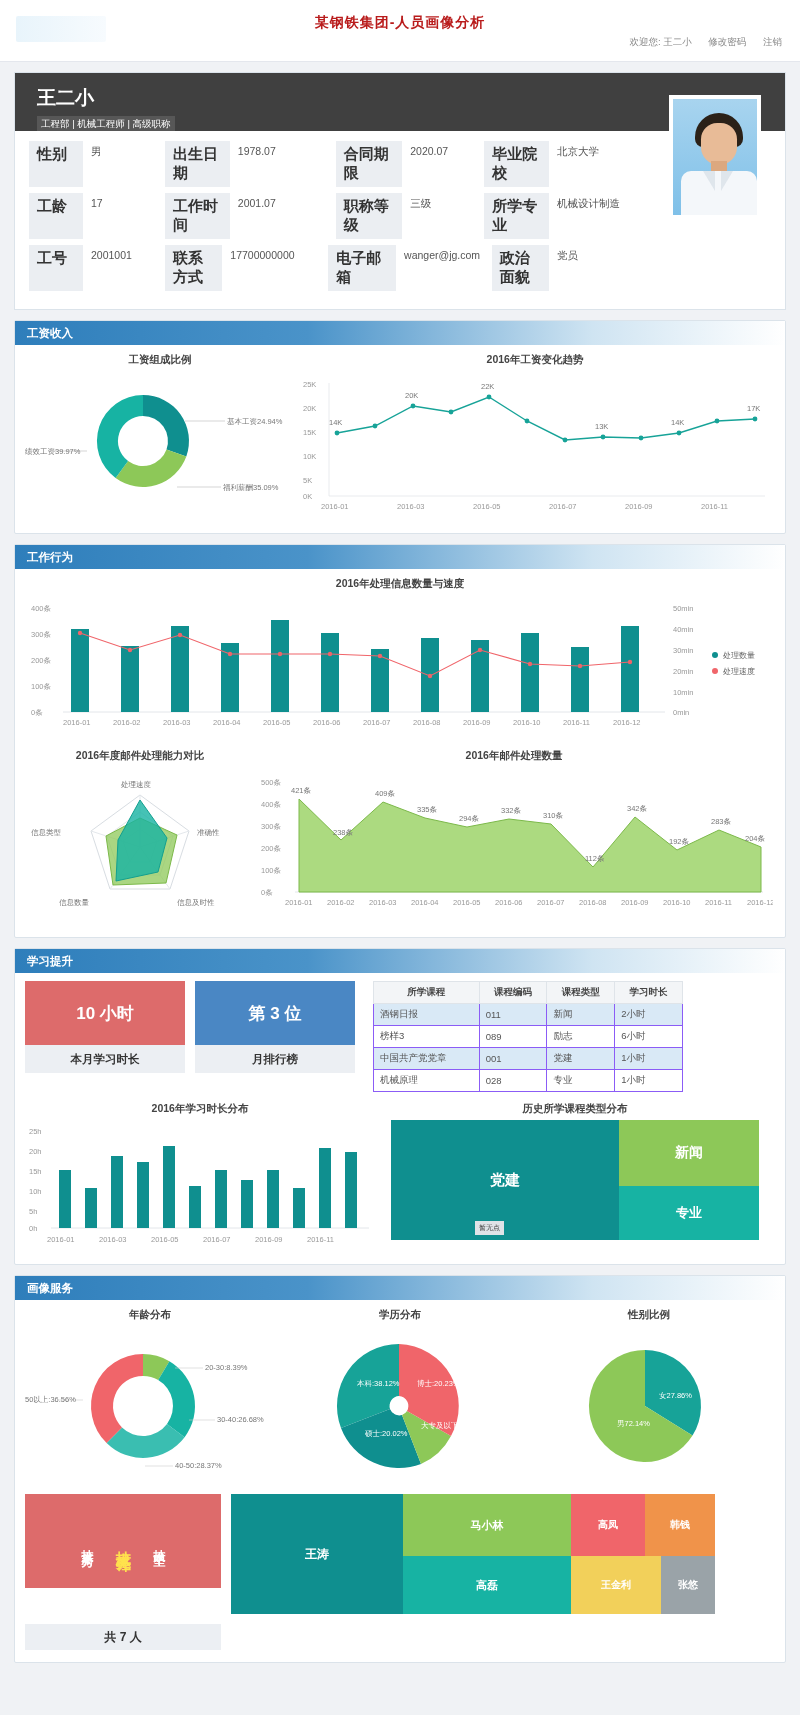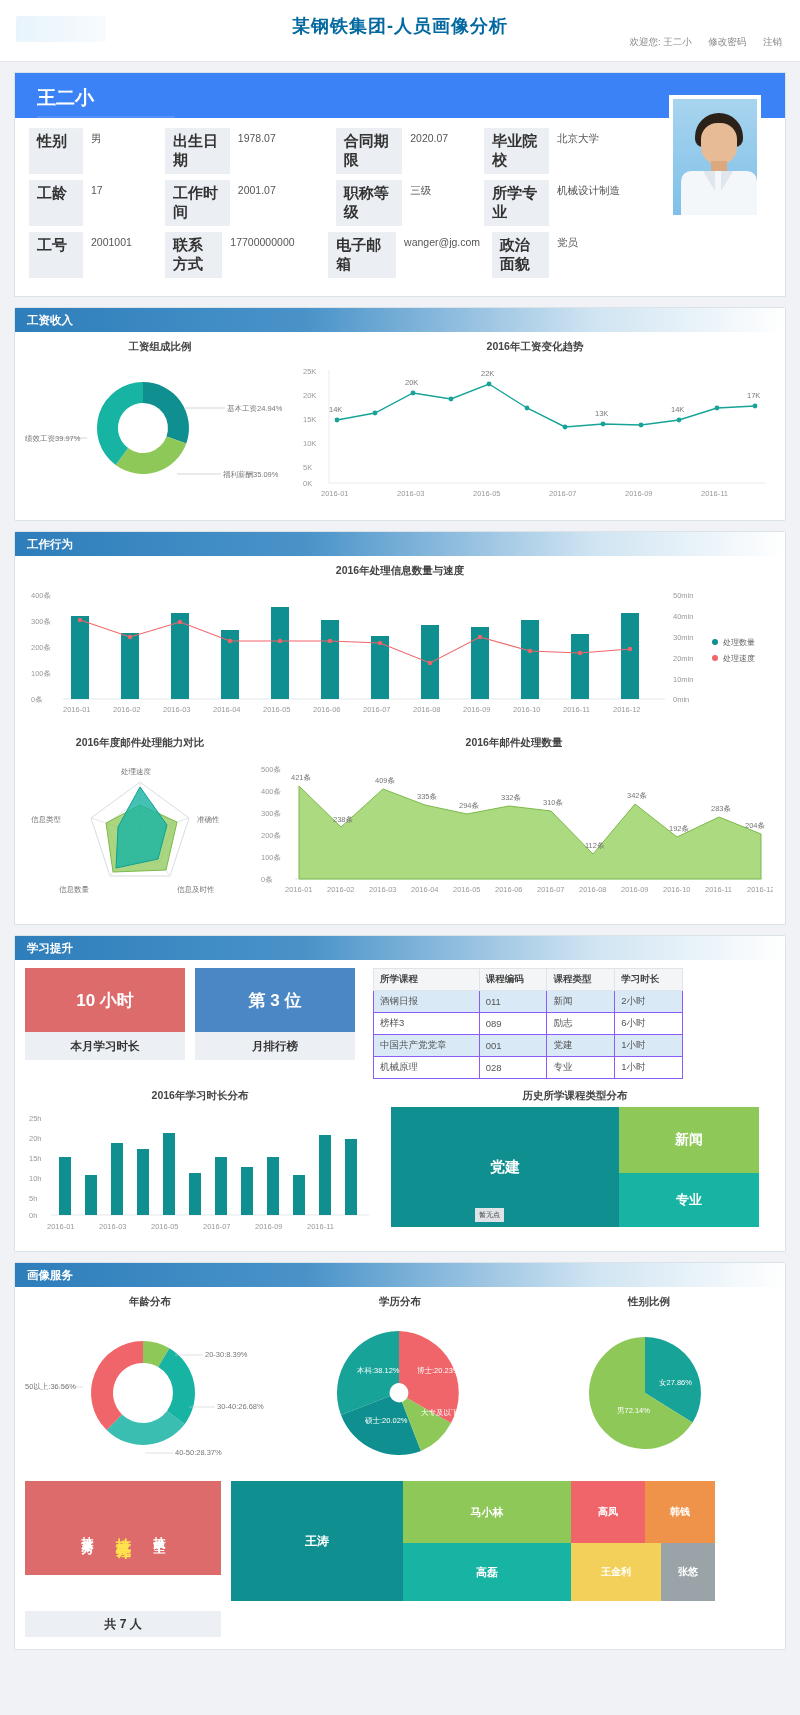--- a/index.html
+++ b/index.html
@@ -21,23 +21,23 @@
     border-bottom: 1px solid #e4e7ed;
   }
   .topbar .logo {
     position: absolute; left: 16px; top: 16px;
     width: 90px; height: 26px;
     background: linear-gradient(90deg, #e8f4fb, #f7fbfe);
     border-radius: 2px;
   }
   .topbar .title {
     text-align: center;
-    font-size: 18px;
+    font-size: 14px;
     font-weight: bold;
-    color: #0369a1;
+    color: #b91c1c;
     padding-top: 14px;
     letter-spacing: 1px;
   }
   .topbar .userbar {
     position: absolute; right: 18px; top: 36px;
     font-size: 9.5px; color: #888;
   }
   .topbar .userbar span { margin-left: 14px; }
 
   
@@ -58,22 +58,22 @@
   }
   .panel-body { padding: 8px 10px 12px 10px; }
 
   
   .profile {
     margin: 10px 14px 0 14px;
     border: 1px solid #dbe3ea;
     background: #fff;
   }
   .profile-top {
-    background: #3b82f6;
-    height: 45px;
+    background: #404040;
+    height: 58px;
     padding: 12px 0 0 22px;
     color: #fff;
     position: relative;
   }
   .profile-name { font-size: 19px; font-weight: bold; }
   .profile-sub {
     margin-top: 5px;
     font-size: 9.5px;
     background: rgba(255,255,255,0.12);
     display: inline-block;
@@ -128,21 +128,21 @@
     font-size: 17px; font-weight: bold; color: #fff;
   }
   .kpi-red { background: #dd6b6b; }
   .kpi-blue { background: #4a87c4; }
   .kpi-bot {
     height: 28px; background: #eceff3; display: flex; align-items: center; justify-content: center;
     font-size: 11.5px; font-weight: bold; color: #333;
   }
   table.courses { border-collapse: collapse; font-size: 9.5px; width: 310px; }
   table.courses th {
-    background: #f3f5f7; border: 1px solid #dfe4e9; padding: 4px 6px; text-align: left; font-weight: bold; color: #444;
+    background: #f3f5f7; border: 1px solid #dfe4e9; padding: 4px 6px; text-align: center; font-weight: bold; color: #444;
   }
   table.courses td { border: 1px solid #8b5cf6; padding: 4px 6px; color: #555; }
   tr.hl td { background: #d9e9f6; }
 
   .treemap-title { text-align:center; font-size:10.5px; font-weight:bold; color:#444; }
 
   
   .tag-panel { display: flex; gap: 10px; }
   .tag-left { width: 196px; }
   .tag-left-top {

